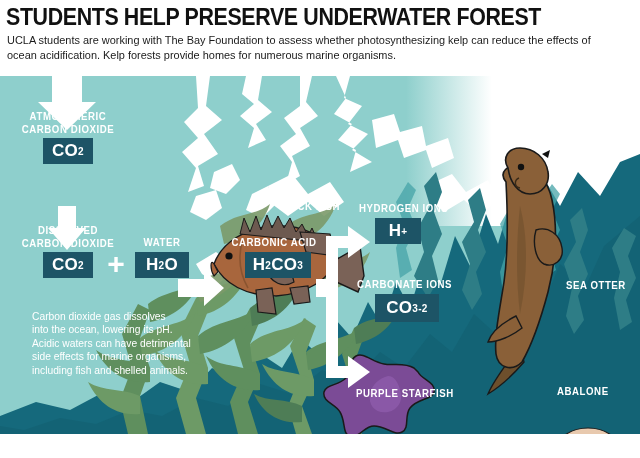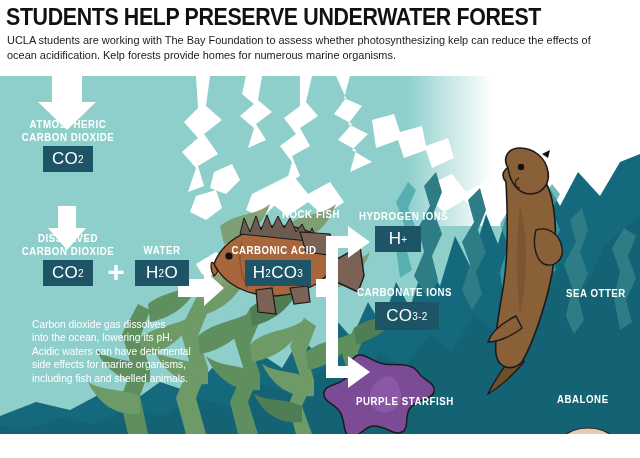--- a/index.html
+++ b/index.html
@@ -15,26 +15,26 @@
     white-space:nowrap;}
   .hdr-sub{position:absolute;left:7px;top:33px;width:612px;font-size:11.4px;
     line-height:14.5px;color:#1a1a1a;transform:scaleX(0.96);transform-origin:left top;}
 
   
   .scene{position:absolute;left:0;top:76px;width:640px;height:358px;overflow:hidden;
          background:#8ecfcc;}
   .scene svg{position:absolute;left:0;top:0;}
 
   
-  .ov{position:absolute;left:0;top:68px;width:640px;height:358px;}
+  .ov{position:absolute;left:0;top:60px;width:640px;height:358px;}
   .lbl{position:absolute;color:#ffffff;font-weight:bold;font-size:10.5px;
        letter-spacing:0.6px;line-height:12.5px;text-align:center;
        transform:scaleX(0.92);transform-origin:center top;white-space:nowrap;}
   .lbl.lft{text-align:left;transform-origin:left top;}
-  .box{position:absolute;background:#1d5466;color:#ffffff;font-weight:normal;
+  .box{position:absolute;background:#1d5466;color:#ffffff;font-weight:bold;
        display:flex;align-items:center;justify-content:center;
        font-size:17px;letter-spacing:0.3px;}
   .box sub{font-size:10px;vertical-align:-2px;margin-left:0px;}
   .box sup{font-size:10px;vertical-align:5px;margin-left:0px;}
   .caption{position:absolute;color:#ffffff;font-size:10.6px;line-height:13.4px;
            transform:scaleX(0.97);transform-origin:left top;}
 
   
   .ftr{position:absolute;left:0;top:434px;width:640px;height:24px;background:#ffffff;}
   .ftr-txt{position:absolute;left:6px;top:6px;font-size:7.6px;font-weight:bold;

